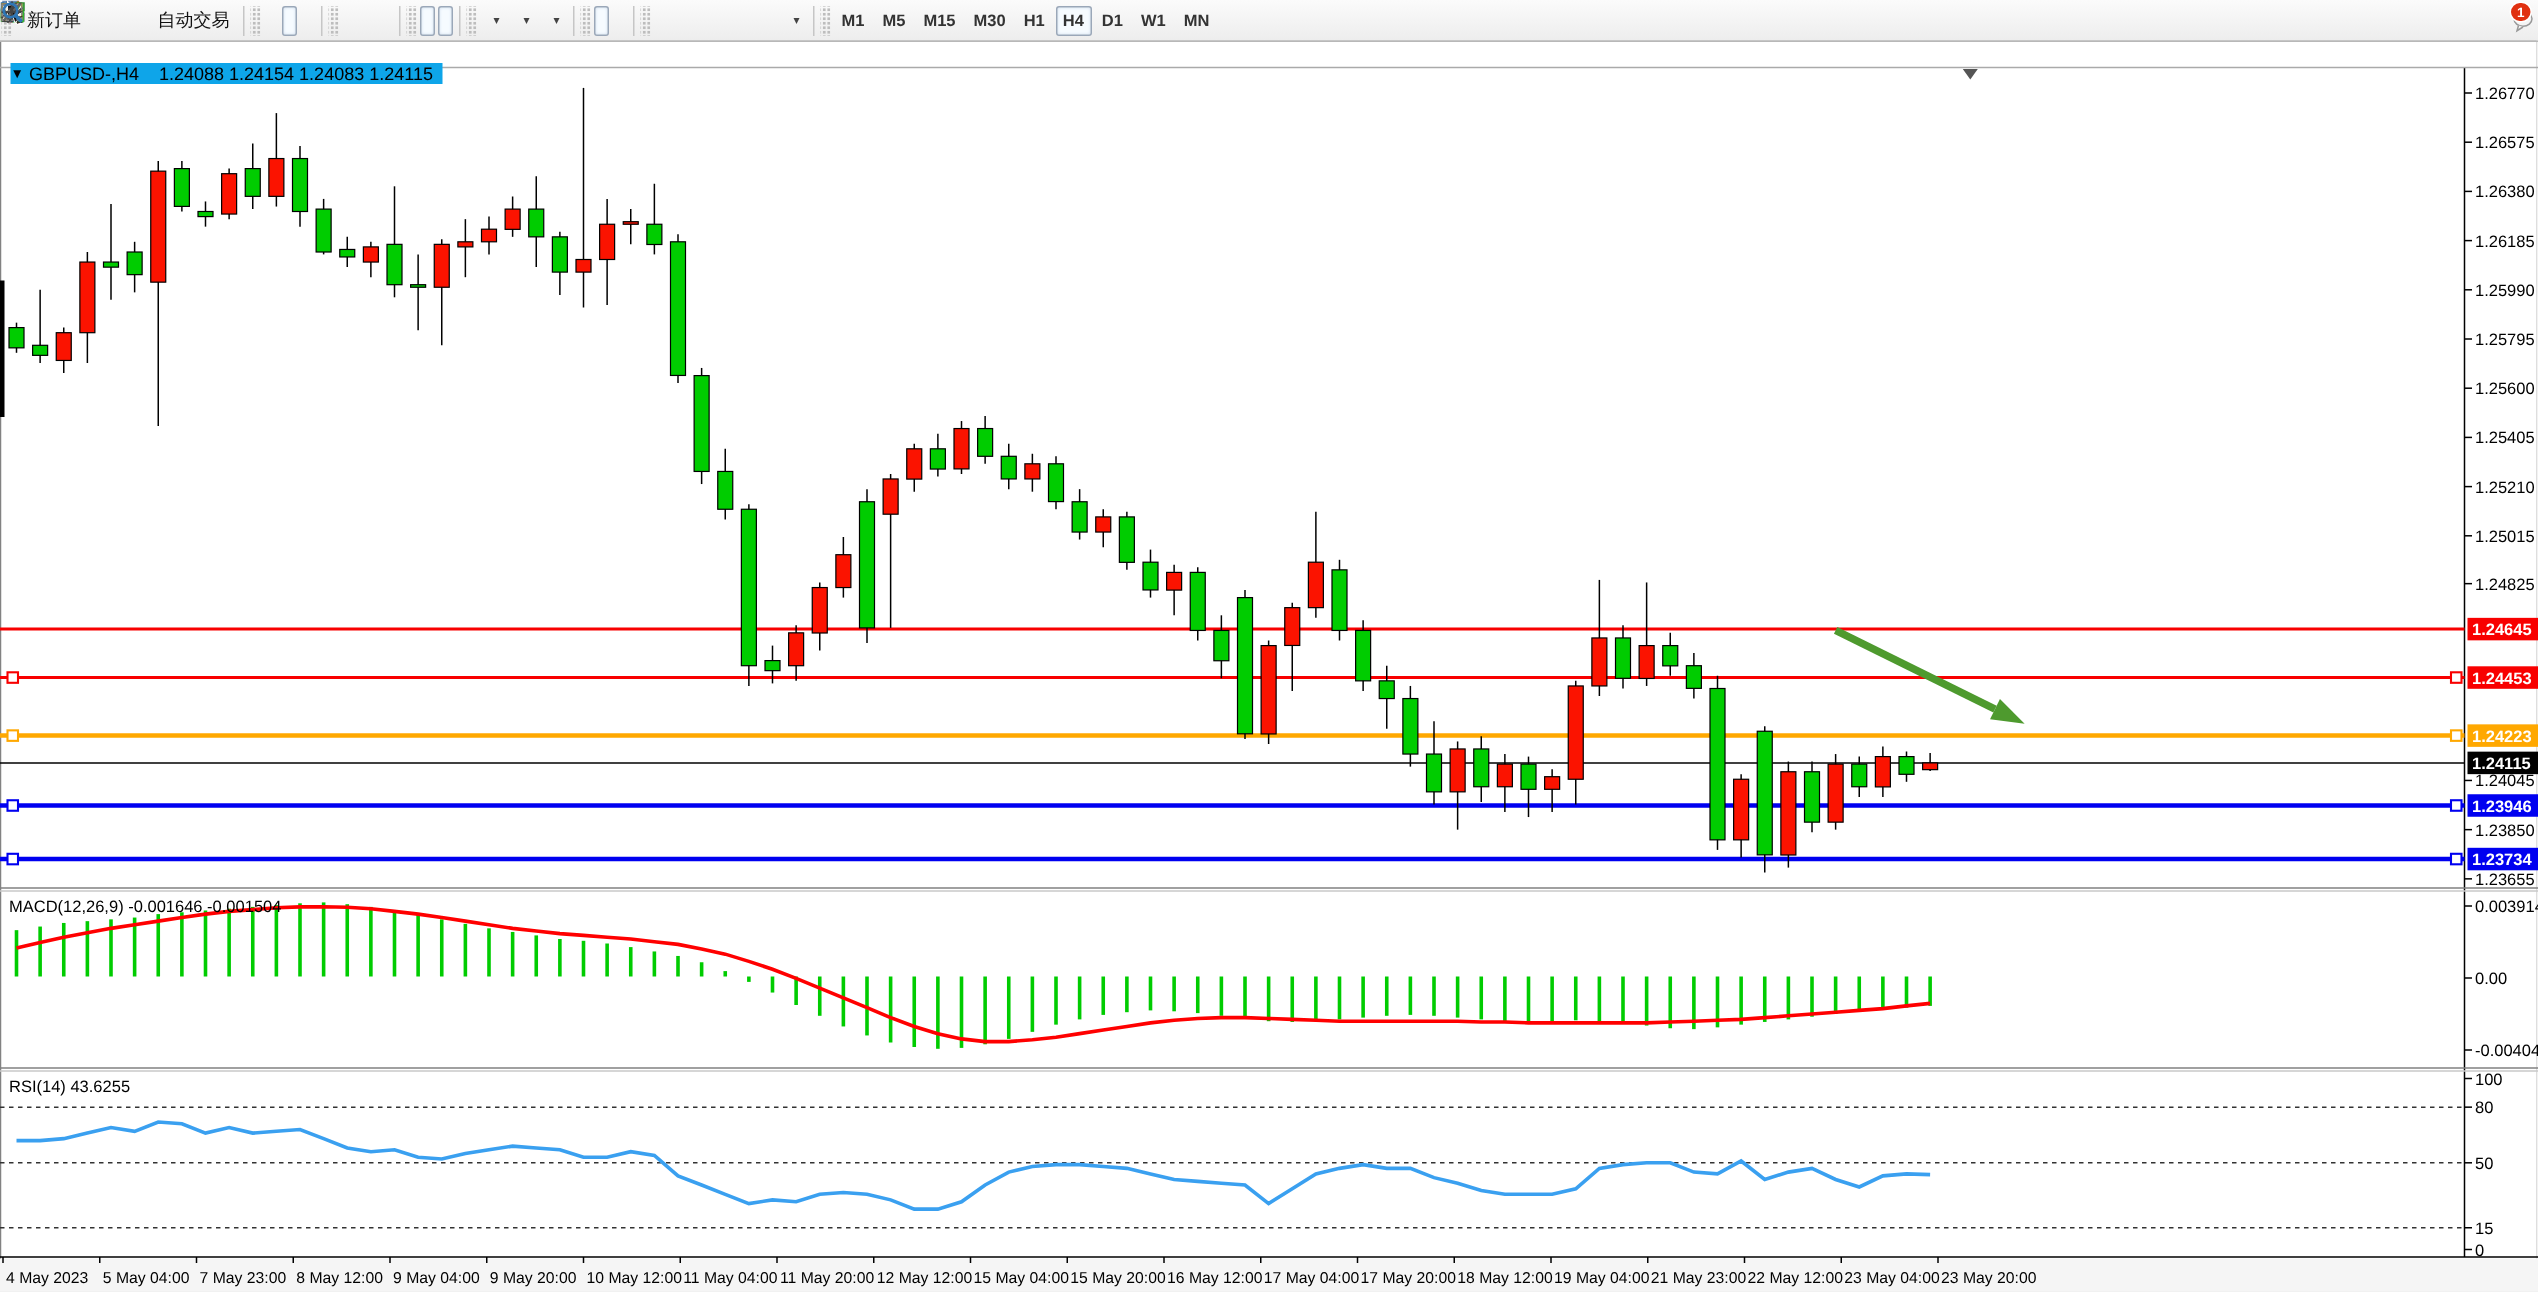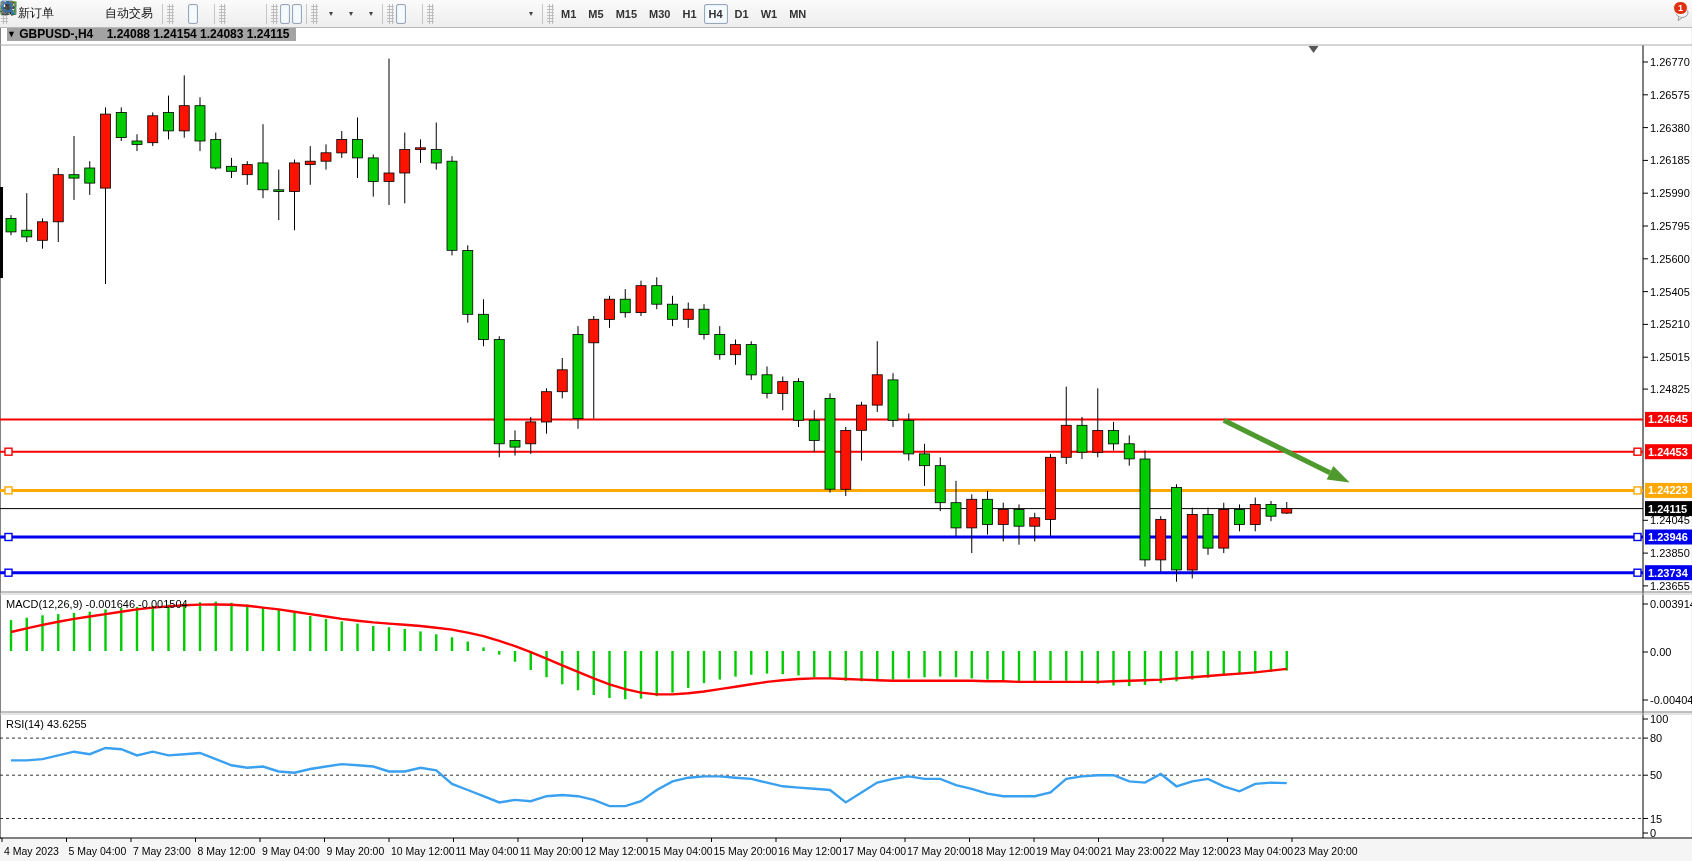--- a/index.html
+++ b/index.html
@@ -12,21 +12,21 @@
   .tb-btn{display:flex;align-items:center;gap:3px;padding:2px 4px;margin:0 1px;border:1px solid transparent;border-radius:2px;height:20px;box-sizing:border-box;cursor:default;}
   .tb-btn.active{border:1px solid #9aa7b8;background:#f6fbff;box-shadow:inset 0 0 2px #c9d8ea;}
   .tb-btn .lbl{font-size:12px;color:#111;white-space:nowrap;text-align:center;}
   .tb-btn.period .lbl{font-size:11px;font-weight:bold;color:#333;}
   .caret{font-size:8px;color:#444;margin-left:1px;}
   #tb-right{margin-left:auto;display:flex;align-items:center;padding-right:8px;gap:6px;}
   .badge{position:absolute;top:-4px;right:-6px;background:#e03010;color:#fff;border-radius:8px;font-size:9px;font-weight:bold;padding:1px 4px;border:1px solid #fff;}
   .chat-wrap{position:relative;}
   
   #chartwin{position:absolute;left:0;top:27px;width:1691px;height:833px;background:#fff;border:1px solid #828282;box-sizing:border-box;}
-  #charttitle{position:absolute;left:7px;top:27px;font-size:12px;font-weight:bold;color:#000;z-index:4;background:#a3a3a3;padding-right:6px;}
+  #charttitle{position:absolute;left:7px;top:42px;font-size:12px;font-weight:normal;color:#000;z-index:4;background:#0ea5e9;padding-right:6px;}
   #charttitle .tri{font-size:9px;vertical-align:1px;}
   svg{position:absolute;left:0;top:0;}
   text{font-family:"Liberation Sans",sans-serif;}
 </style>
 </head>
 <body>
 <div id="app">
 
 <div id="toolbar">
       <div class="grip"></div>

